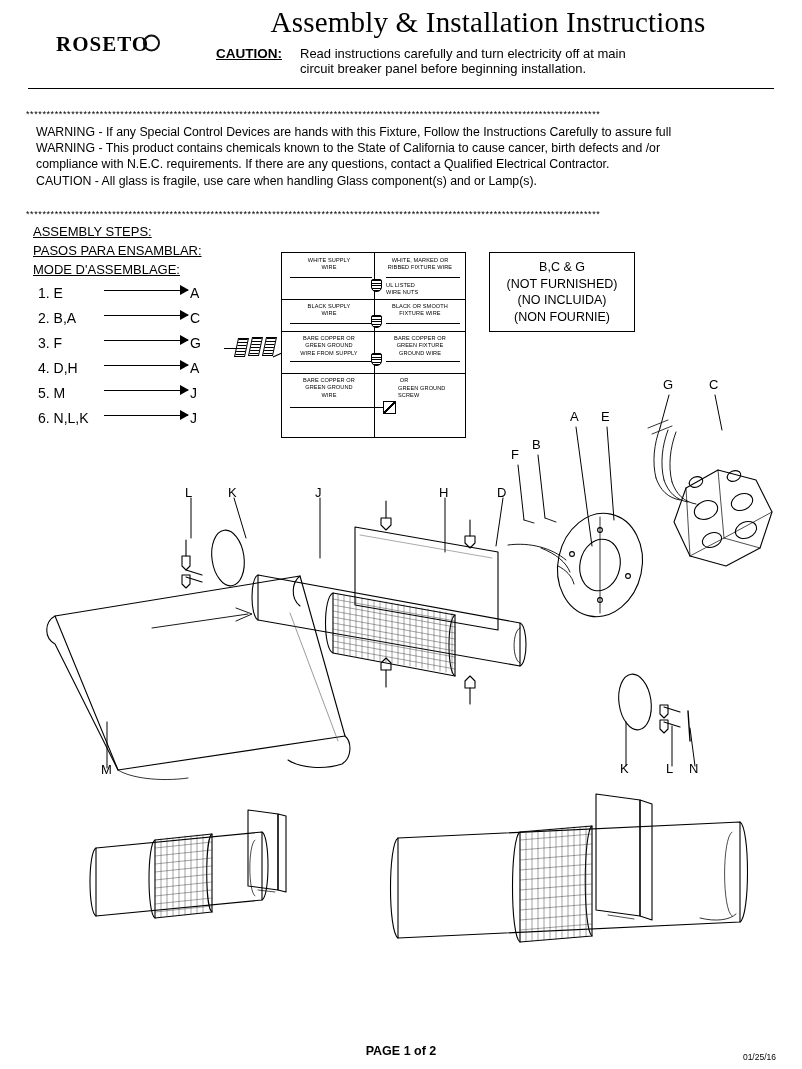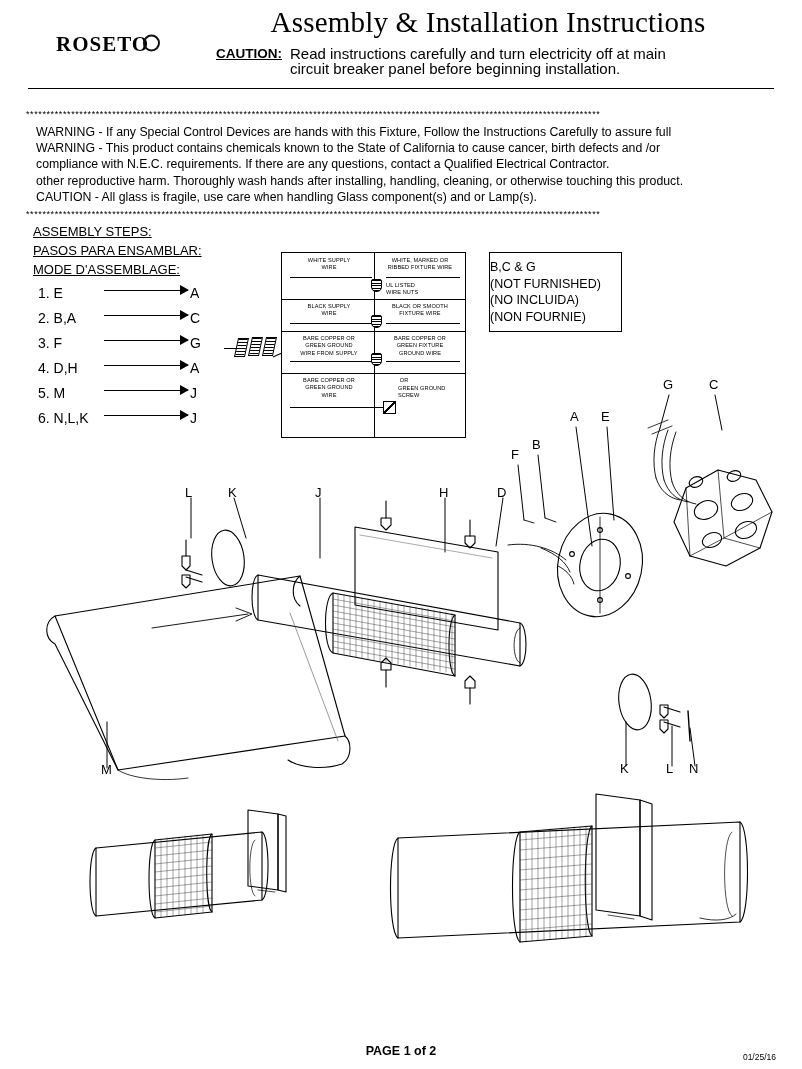--- a/index.html
+++ b/index.html
@@ -37,21 +37,21 @@
   }
   .caution-row {
     position: absolute; left: 216px; top: 46px; width: 560px;
     display: flex; align-items: flex-start;
   }
   .caution-label {
     font-size: 13.5px; font-weight: 700; text-decoration: underline;
     white-space: nowrap; padding-top: 0px; text-align: right;
   }
   .caution-text {
-    font-size: 15px; line-height: 15px; margin-left: 8px;
+    font-size: 13px; line-height: 15px; margin-left: 18px;
   }
   .hrule {
     position: absolute; left: 28px; top: 88px; width: 746px;
     border-top: 1.6px solid #000;
   }
 
   
   .stars {
     position: absolute; left: 26px; width: 752px;
     font-family: "Liberation Sans", sans-serif;
@@ -117,22 +117,22 @@
     background:
       repeating-linear-gradient(to bottom, #000 0 1px, #fff 1px 2.6px);
   }
   .gscrew {
     position: absolute; width: 13px; height: 13px; border: 1px solid #000;
     background: linear-gradient(135deg,#fff 44%,#000 44%,#000 56%,#fff 56%);
   }
 
   
   .nfbox {
-    position: absolute; left: 489px; top: 252px; width: 133px; height: 80px;
-    border: 1.6px solid #000; padding-top: 6px;
+    position: absolute; left: 489px; top: 252px; width: 146px; height: 80px;
+    border: 1.6px solid #000; text-align: center; padding-top: 6px;
   }
   .nfbox div { font-size: 12.5px; line-height: 16.5px; }
 
   
   .diagram { position: absolute; left: 0; top: 370px; width: 802px; height: 660px; }
   .diagram svg { display: block; }
 
   .cal { position: absolute; font-size: 13px; }
 
   
@@ -160,21 +160,20 @@
       </span>
     </div>
     <div class="hrule"></div>
   </div>
 
   <div class="stars stars-top">********************************************************************************************************************************************</div>
   <div class="warn">
     <div>WARNING - If any Special Control Devices are hands with this Fixture, Follow the Instructions Carefully to assure full</div>
     <div>WARNING -  This product contains chemicals known to the State of California to cause cancer, birth defects and /or</div>
     <div>compliance with N.E.C. requirements. If there are any questions, contact a Qualified Electrical Contractor.</div>
-    <div>other reproductive harm.  Thoroughly wash hands after installing, handling, cleaning, or otherwise touching this product.</div>
     <div>CAUTION - All glass is fragile, use care when handling Glass component(s) and or Lamp(s).</div>
   </div>
   <div class="stars stars-bot">********************************************************************************************************************************************</div>
 
   <div class="steps-head">
     <div>ASSEMBLY STEPS:</div>
     <div>PASOS PARA ENSAMBLAR:</div>
     <div>MODE D'ASSEMBLAGE:</div>
   </div>
 

